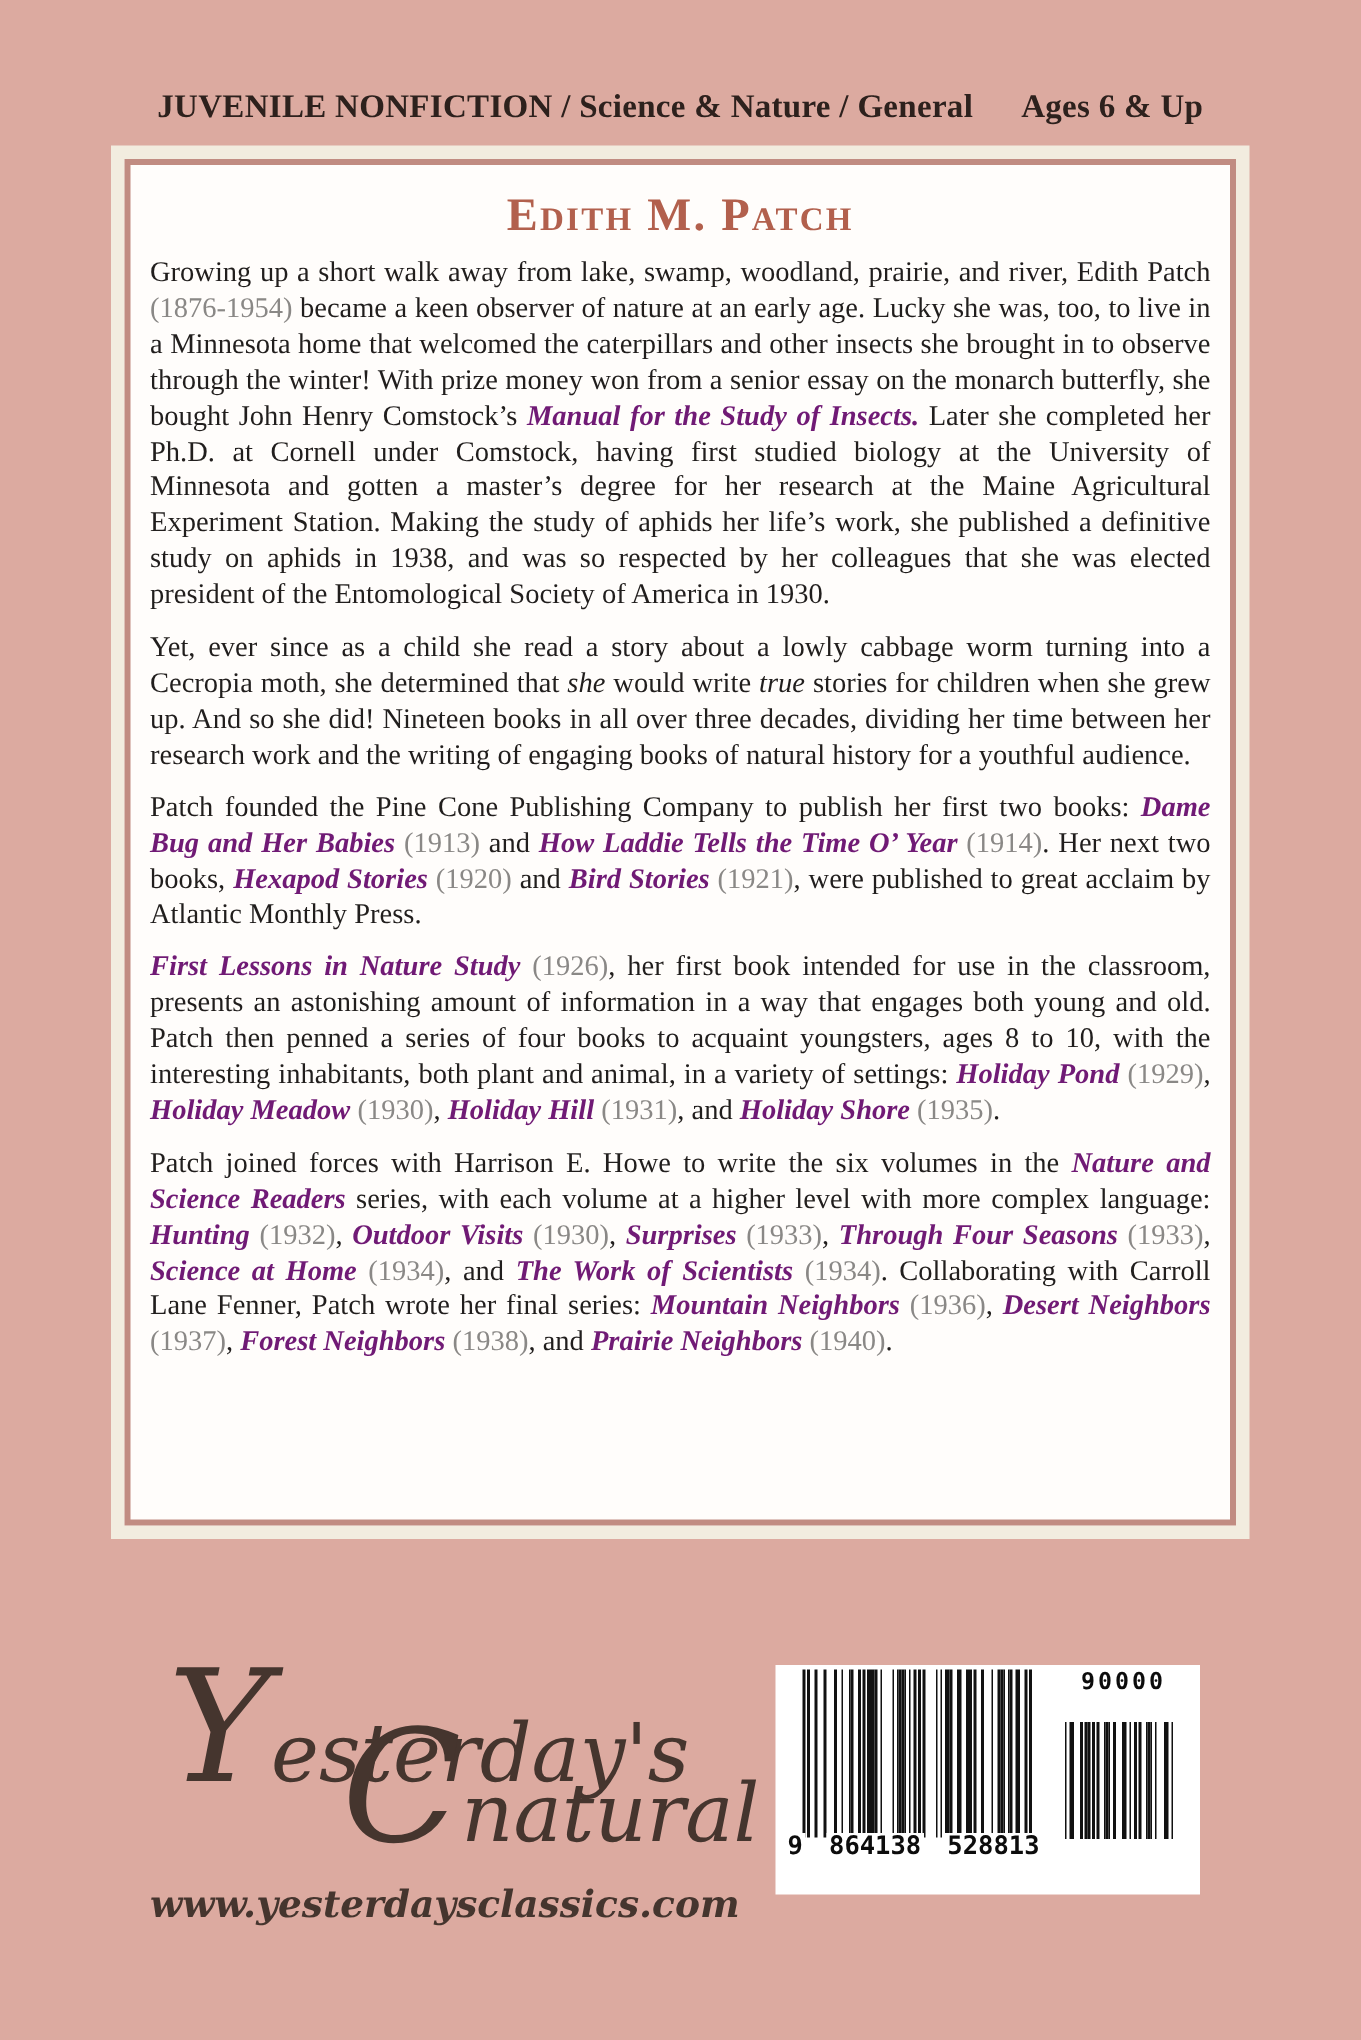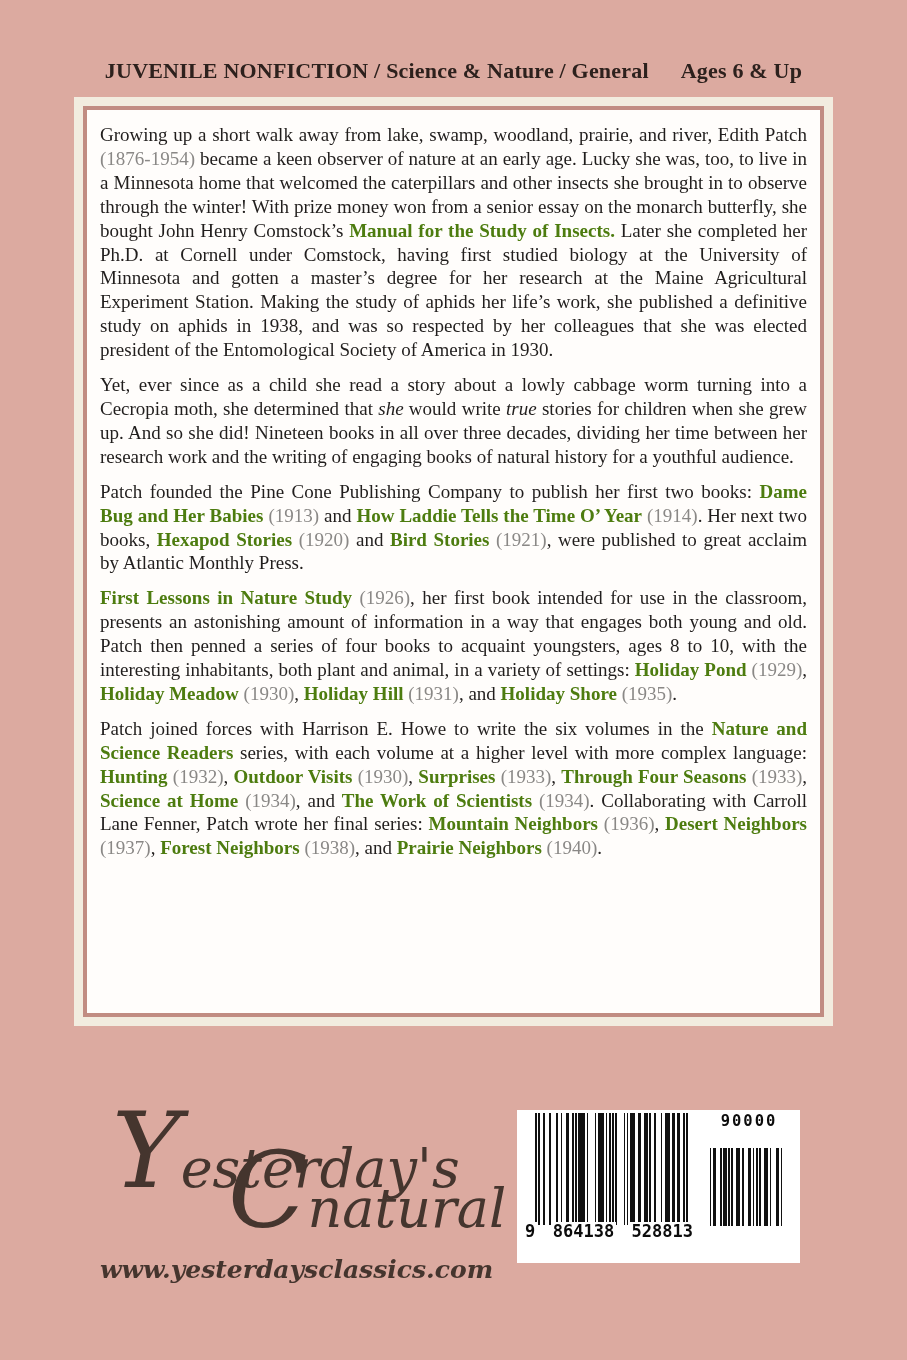--- a/index.html
+++ b/index.html
@@ -41,21 +41,21 @@
     letter-spacing:1.5px;
     color:#b2604d;
   }
   .para{
     margin:0 0 11px 0;
     font-size:19px;
     line-height:23.9px;
     text-align:justify;
     color:#211e1d;
   }
-  .run-book{color:#4d7c0f;font-weight:bold;}
+  .run-book{color:#701a75;font-style:italic;font-weight:bold;}
   .run-year{color:#8a8886;}
   .run-em{font-style:italic;}
   
   .logo{position:absolute;color:#45352e;}
   .logo-l1{left:112px;top:1102px;}
   .logo-l2{left:228px;top:1142px;}
   .logo .cap{
     font-family:"DejaVu Serif", serif;
     font-style:italic;font-size:104px;line-height:.95;
   }
@@ -104,20 +104,21 @@
 </style>
 </head>
 <body>
 
 <div class="category-header">
   <span>JUVENILE NONFICTION / Science &amp; Nature / General</span><span class="ages">Ages 6 &amp; Up</span>
 </div>
 
 <div class="panel-outer">
   <div class="panel-inner">
+    <div class="panel-title">Edith M. Patch</div>
     <p class="para"><span>Growing up a short walk away from lake, swamp, woodland, prairie, and river, Edith Patch </span><span class="run-year">(1876-1954)</span><span> became a keen observer of nature at an early age. Lucky she was, too, to live in a Minnesota home that welcomed the caterpillars and other insects she brought in to observe through the winter! With prize money won from a senior essay on the monarch butterfly, she bought John Henry Comstock’s </span><span class="run-book">Manual for the Study of Insects.</span><span> Later she completed her Ph.D. at Cornell under Comstock, having first studied biology at the University of Minnesota and gotten a master’s degree for her research at the Maine Agricultural Experiment Station. Making the study of aphids her life’s work, she published a definitive study on aphids in 1938, and was so respected by her colleagues that she was elected president of the Entomological Society of America in 1930.</span></p>
     <p class="para"><span>Yet, ever since as a child she read a story about a lowly cabbage worm turning into a Cecropia moth, she determined that </span><span class="run-em">she</span><span> would write </span><span class="run-em">true</span><span> stories for children when she grew up. And so she did! Nineteen books in all over three decades, dividing her time between her research work and the writing of engaging books of natural history for a youthful audience.</span></p>
     <p class="para"><span>Patch founded the Pine Cone Publishing Company to publish her first two books: </span><span class="run-book">Dame Bug and Her Babies</span><span> </span><span class="run-year">(1913)</span><span> and </span><span class="run-book">How Laddie Tells the Time O’ Year</span><span> </span><span class="run-year">(1914)</span><span>. Her next two books, </span><span class="run-book">Hexapod Stories</span><span> </span><span class="run-year">(1920)</span><span> and </span><span class="run-book">Bird Stories</span><span> </span><span class="run-year">(1921)</span><span>, were published to great acclaim by Atlantic Monthly Press.</span></p>
     <p class="para"><span class="run-book">First Lessons in Nature Study</span><span> </span><span class="run-year">(1926)</span><span>, her first book intended for use in the classroom, presents an astonishing amount of information in a way that engages both young and old.  Patch then penned a series of four books to acquaint youngsters, ages 8 to 10, with the interesting inhabitants, both plant and animal, in a variety of settings: </span><span class="run-book">Holiday Pond</span><span> </span><span class="run-year">(1929)</span><span>, </span><span class="run-book">Holiday Meadow</span><span> </span><span class="run-year">(1930)</span><span>, </span><span class="run-book">Holiday Hill</span><span> </span><span class="run-year">(1931)</span><span>, and </span><span class="run-book">Holiday Shore</span><span> </span><span class="run-year">(1935)</span><span>.</span></p>
     <p class="para"><span>Patch joined forces with Harrison E. Howe to write the six volumes in the </span><span class="run-book">Nature and Science Readers</span><span> series, with each volume at a higher level with more complex language: </span><span class="run-book">Hunting</span><span> </span><span class="run-year">(1932)</span><span>, </span><span class="run-book">Outdoor Visits</span><span> </span><span class="run-year">(1930)</span><span>, </span><span class="run-book">Surprises</span><span> </span><span class="run-year">(1933)</span><span>, </span><span class="run-book">Through Four Seasons</span><span> </span><span class="run-year">(1933)</span><span>, </span><span class="run-book">Science at Home</span><span> </span><span class="run-year">(1934)</span><span>, and </span><span class="run-book">The Work of Scientists</span><span> </span><span class="run-year">(1934)</span><span>. Collaborating with Carroll Lane Fenner, Patch wrote her final series: </span><span class="run-book">Mountain Neighbors</span><span> </span><span class="run-year">(1936)</span><span>, </span><span class="run-book">Desert Neighbors</span><span> </span><span class="run-year">(1937)</span><span>, </span><span class="run-book">Forest Neighbors</span><span> </span><span class="run-year">(1938)</span><span>, and </span><span class="run-book">Prairie Neighbors</span><span> </span><span class="run-year">(1940)</span><span>.</span></p>
   </div>
 </div>
 
 <div class="logo logo-l1">
   <span class="cap">Y</span><span class="rest">esterday's</span>

